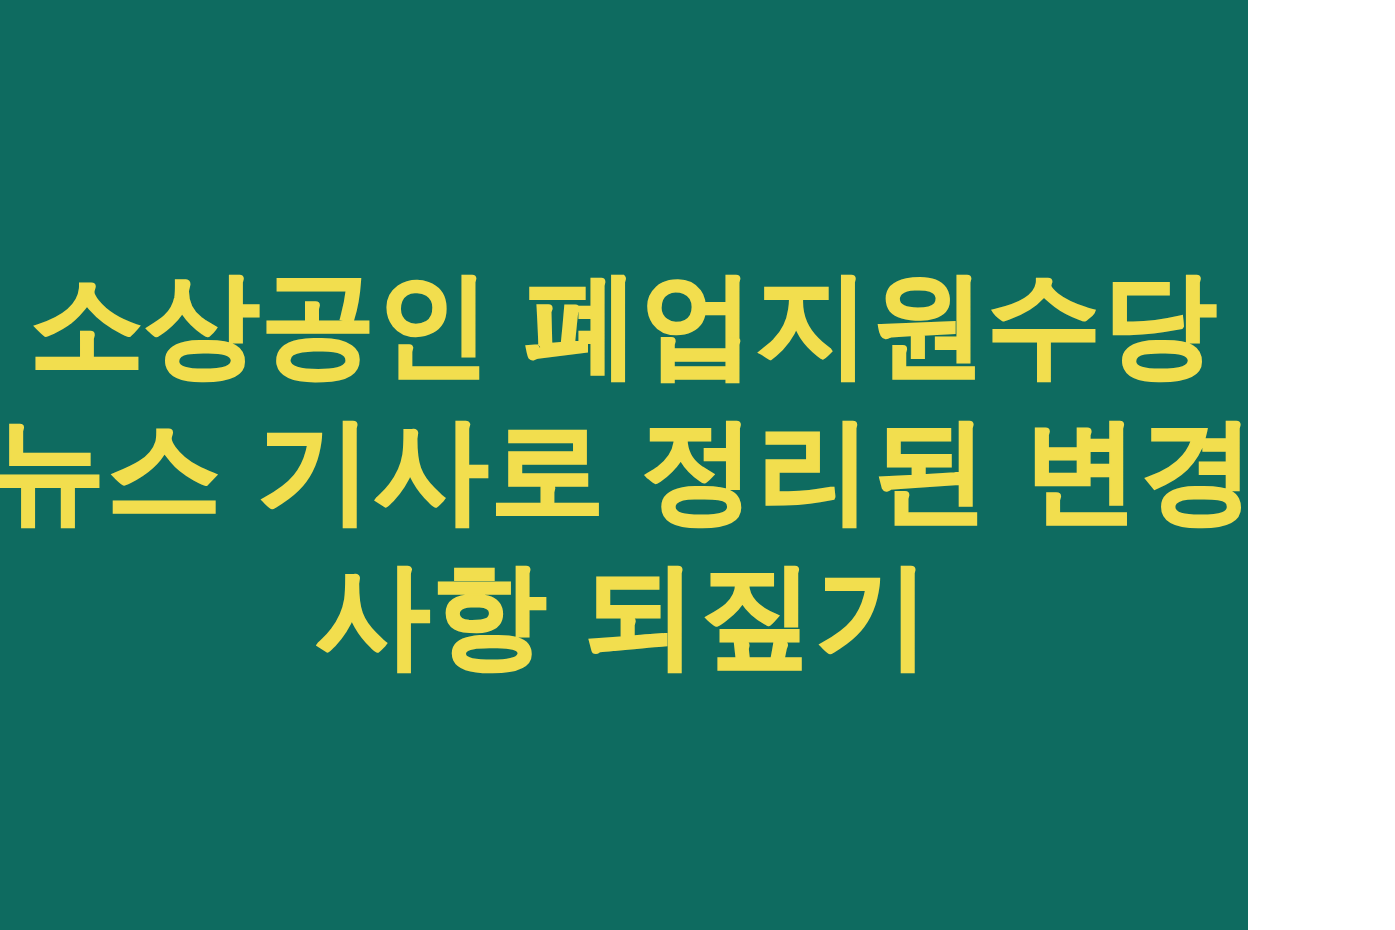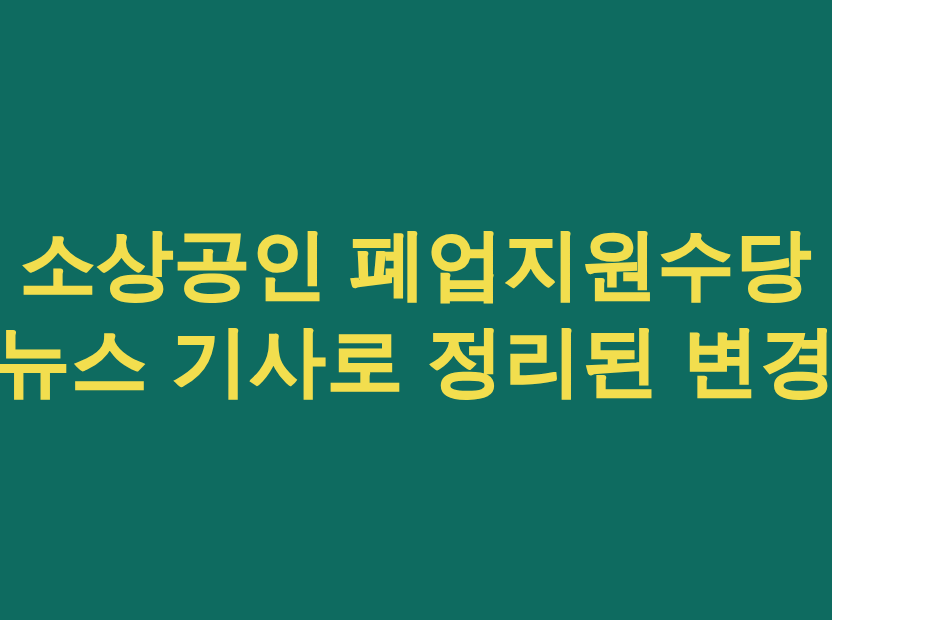--- a/index.html
+++ b/index.html
@@ -58,16 +58,17 @@
 <body>
 
 <div id="canvas" style="background-color: rgb(14, 107, 96); width: 832px; height: 620px;">
 
   <div id="title-block" style="height: 620px;">
 
     <span class="title-line line-1" style="color: rgb(242, 222, 78); -webkit-text-stroke: 1.6px rgb(242, 222, 78);">소상공인 폐업지원수당</span>
 
     <span class="title-line line-2" style="color: rgb(242, 222, 78); -webkit-text-stroke: 1.6px rgb(242, 222, 78);">뉴스 기사로 정리된 변경</span>
 
+    <span class="title-line line-3" style="color: rgb(242, 222, 78); -webkit-text-stroke: 1.6px rgb(242, 222, 78);">사항 되짚기</span>
 
   </div>
 
 </div>
 
 </body></html>

